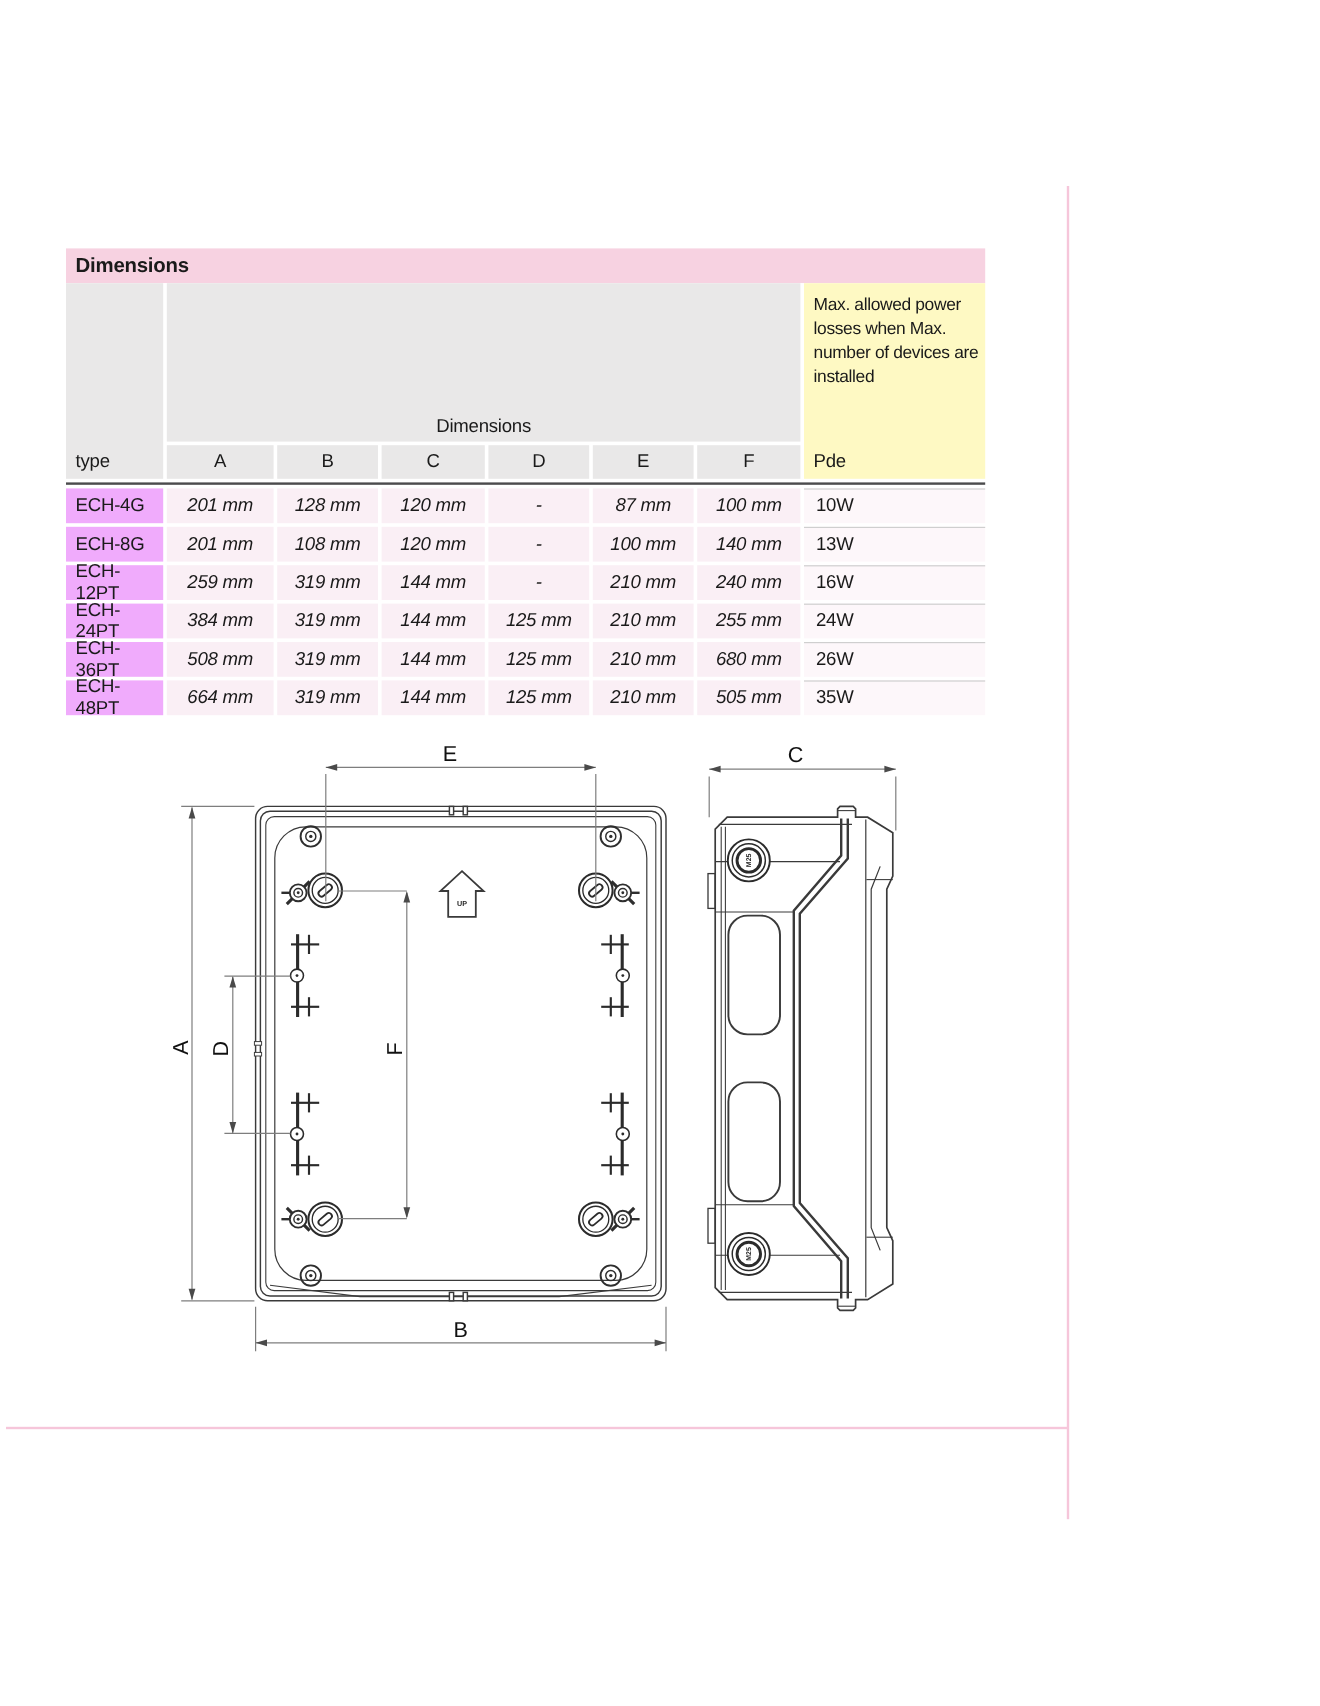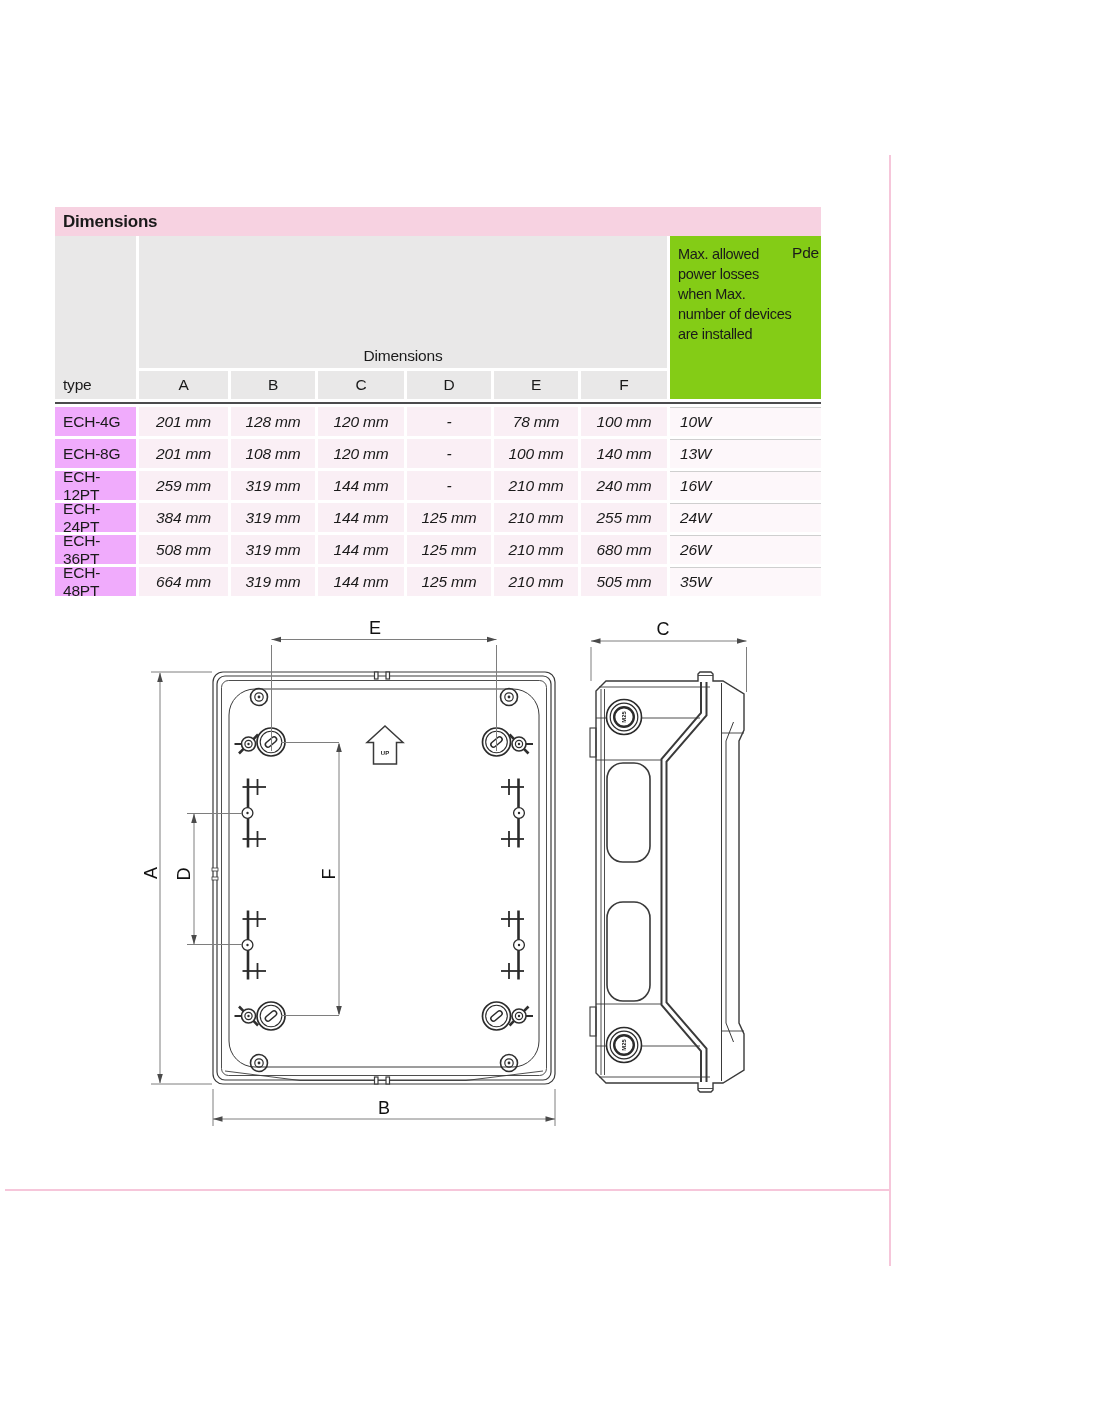--- a/index.html
+++ b/index.html
@@ -14,28 +14,28 @@
   .dim-table { position:absolute; left:55px; top:207px; width:766px; letter-spacing:-0.2px; }
   .title-bar { height:29px; background:#f7d2e1; display:flex; align-items:center;
                padding-left:8px; box-sizing:border-box; font-size:17px; font-weight:bold; }
   .tgrid { display:grid; grid-template-columns:81px 89px 84px 86px 84px 84px 86px 151px;
            grid-template-rows:132px 28px 2px repeat(6,29px); gap:3px; background:#fff; }
   .cell { box-sizing:border-box; font-size:15.5px; }
   .h-type { grid-column:1; grid-row:1/3; background:#e9e8e8; display:flex;
             align-items:flex-end; padding:0 0 5px 8px;text-align:center; }
   .h-dims { grid-column:2/8; grid-row:1; background:#e9e8e8; display:flex;
             align-items:flex-end; justify-content:center; padding-bottom:3px; }
-  .h-pde  { grid-column:8; grid-row:1/3; background:#84cc16; display:flex; flex-direction:row;
+  .h-pde  { grid-column:8; grid-row:1/3; background:#fef9c3; display:flex; flex-direction:column;
             justify-content:space-between; padding:8px 2px 5px 8px; }
   .h-pde .note { font-size:14.5px; line-height:20px; letter-spacing:-0.3px; }
   .h-sub  { grid-row:2; background:#e9e8e8; display:flex; align-items:center; justify-content:center; }
   .rule   { grid-column:1/9; grid-row:3; background:#4b4b4d; }
   .c-type { background:#f0abfc; display:flex; align-items:center; padding-left:8px; }
   .c-dim  { background:#faeff5; display:flex; align-items:center; justify-content:center;font-style:italic; }
-  .c-pde  { background:#fdf7fa; border-top:1px solid #cfcfcf; display:flex; align-items:center; padding-left:10px;font-style:italic; }
+  .c-pde  { background:#fdf7fa; border-top:1px solid #cfcfcf; display:flex; align-items:center; padding-left:10px; }
 
   
   .drawing { position:absolute; left:0; top:600px; }
   .dl { font-size:18px; fill:#111; }
   .tiny { font-weight:bold; fill:#222; }
 </style>
 </head>
 <body>
 
 <div class="sheet">
@@ -58,21 +58,21 @@
       <div class="cell h-sub">D</div>
       <div class="cell h-sub">E</div>
       <div class="cell h-sub">F</div>
       <div class="rule"></div>
 
       <div class="cell c-type">ECH-4G</div>
       <div class="cell c-dim">201 mm</div>
       <div class="cell c-dim">128 mm</div>
       <div class="cell c-dim">120 mm</div>
       <div class="cell c-dim">-</div>
-      <div class="cell c-dim">78 mm</div>
+      <div class="cell c-dim">87 mm</div>
       <div class="cell c-dim">100 mm</div>
       <div class="cell c-pde">10W</div>
 
       <div class="cell c-type">ECH-8G</div>
       <div class="cell c-dim">201 mm</div>
       <div class="cell c-dim">108 mm</div>
       <div class="cell c-dim">120 mm</div>
       <div class="cell c-dim">-</div>
       <div class="cell c-dim">100 mm</div>
       <div class="cell c-dim">140 mm</div>

